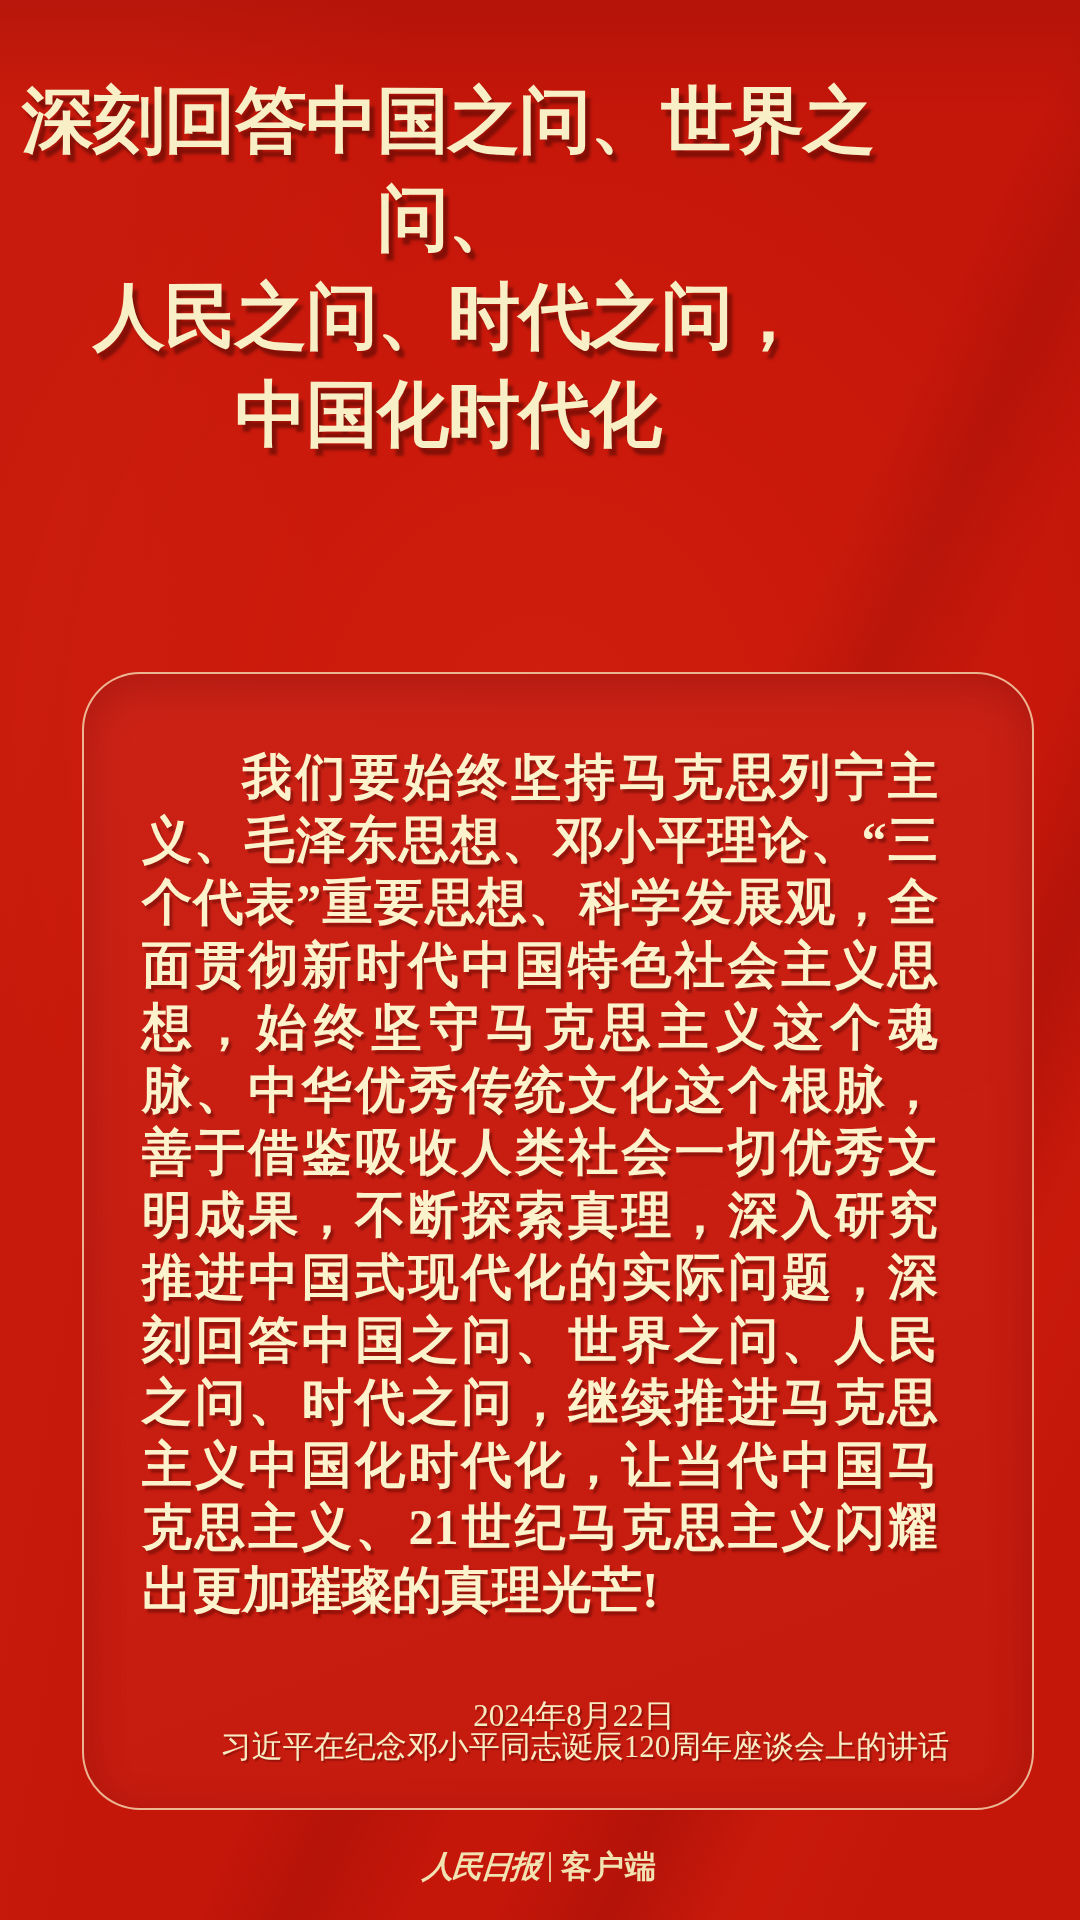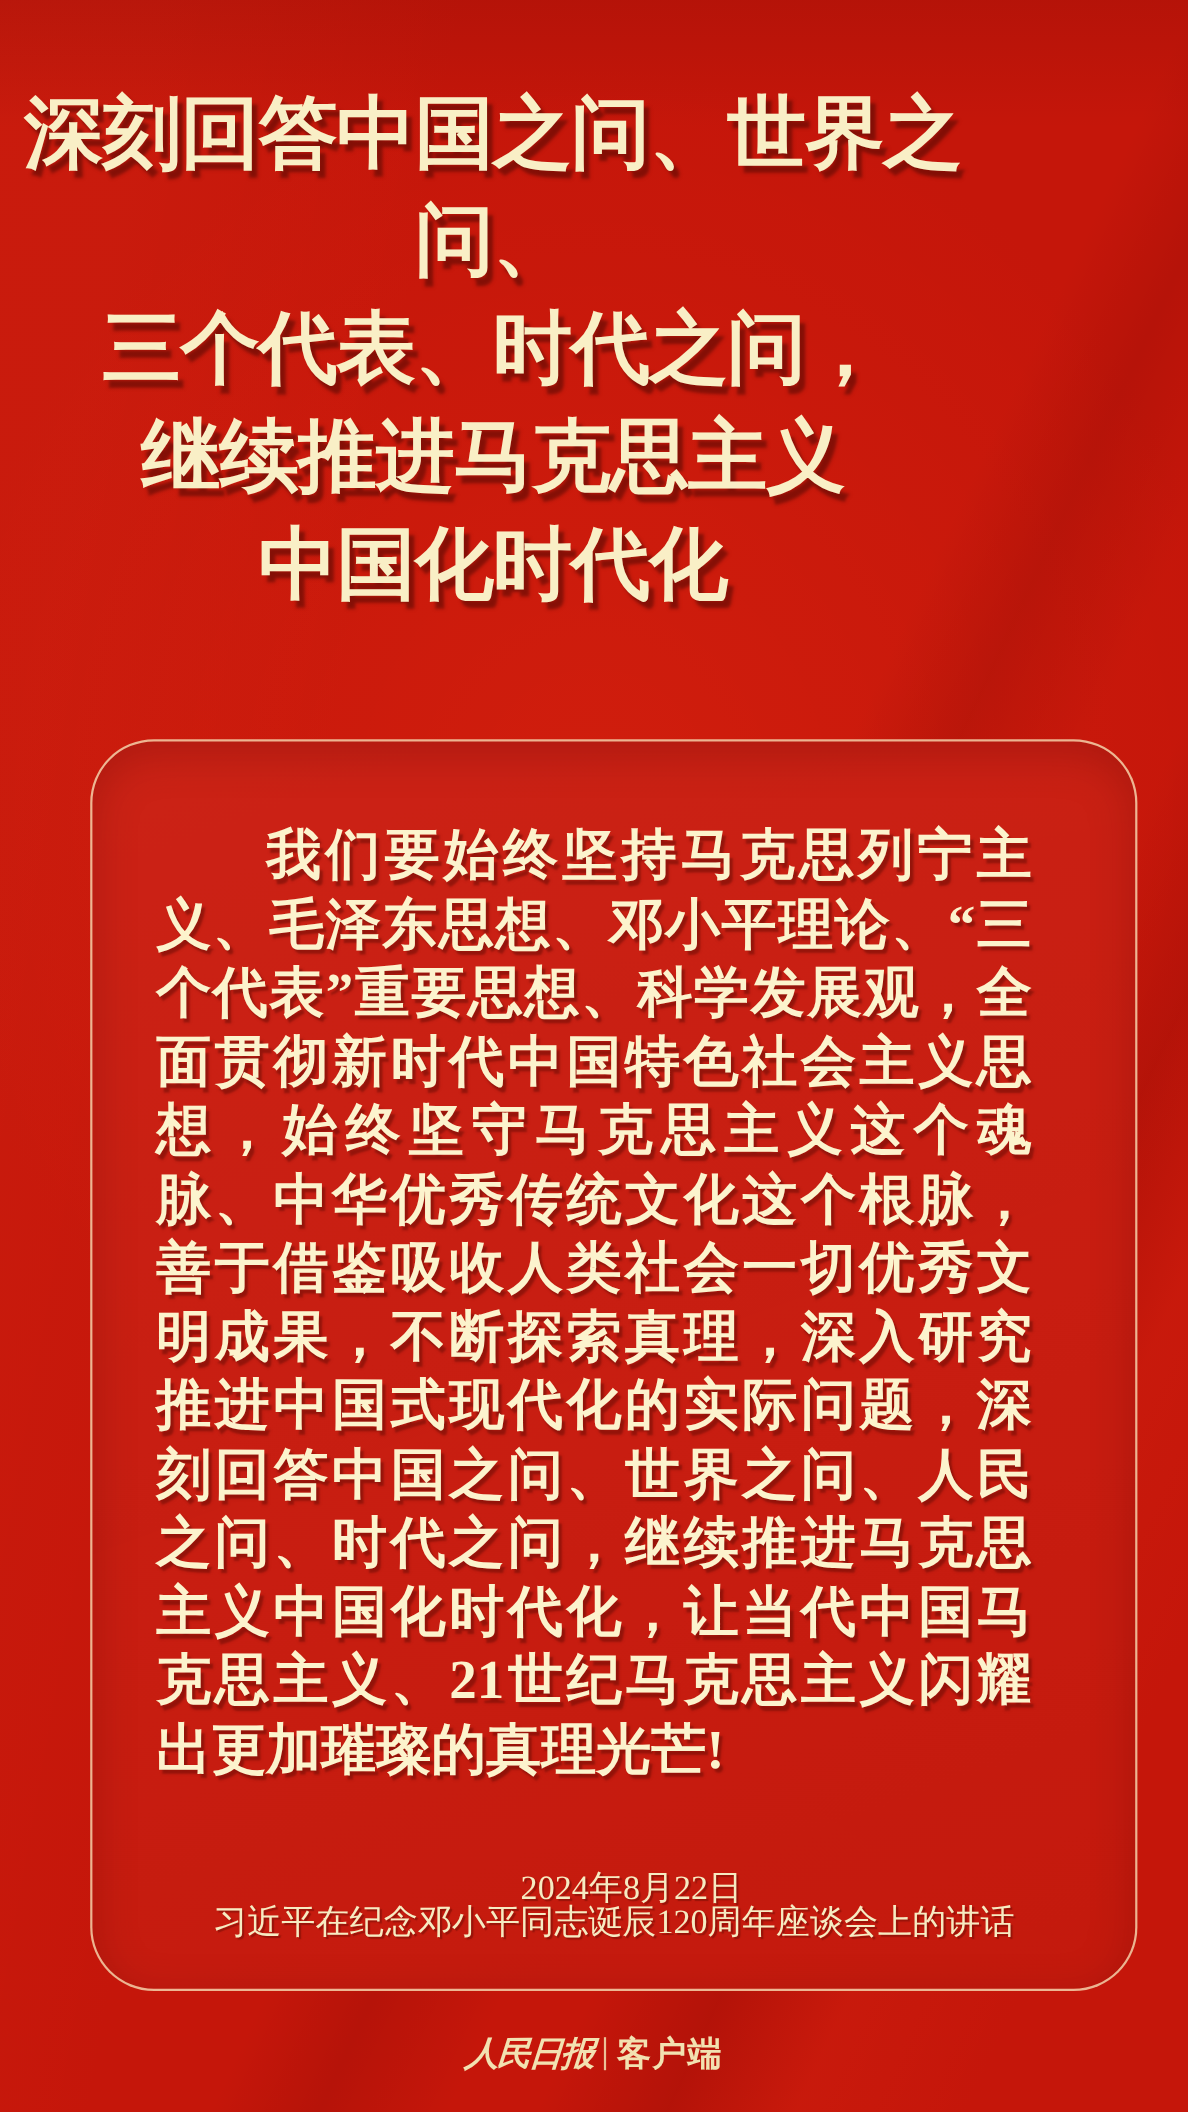--- a/index.html
+++ b/index.html
@@ -67,20 +67,21 @@
   }
   .quote-attribution{
     position:absolute;
     left:0; top:1053px; width:100%;
     margin:0;
     text-align:center;
     color:#f6ebc2;
     font-size:31px;
     line-height:40px;
     text-shadow:2px 2px 1px rgba(96,10,4,0.45);
+    padding-left:27px;
   }
   .footer{
     position:absolute;
     left:0; bottom:32px; width:1080px;
     display:flex;
     align-items:center;
     justify-content:center;
     gap:10px;
     color:#f2e1b1;
   }
@@ -103,22 +104,21 @@
     letter-spacing:1px;
   }
 </style>
 </head>
 <body>
 
 <div class="poster">
 
   <div class="title-block">
     <div>深刻回答中国之问、世界之问、</div>
-    <div>三个代表、时代之问，</div>
-    <div>继续推进马克思主义</div>
+    <div>人民之问、时代之问，</div>
     <div>中国化时代化</div>
   </div>
 
   <div class="quote-card">
     <p class="quote-body">我们要始终坚持马克思列宁主义、毛泽东思想、邓小平理论、“三个代表”重要思想、科学发展观，全面贯彻新时代中国特色社会主义思想，始终坚守马克思主义这个魂脉、中华优秀传统文化这个根脉，善于借鉴吸收人类社会一切优秀文明成果，不断探索真理，深入研究推进中国式现代化的实际问题，深刻回答中国之问、世界之问、人民之问、时代之问，继续推进马克思主义中国化时代化，让当代中国马克思主义、21世纪马克思主义闪耀出更加璀璨的真理光芒!</p>
     <p class="quote-date">2024年8月22日</p>
     <p class="quote-attribution">习近平在纪念邓小平同志诞辰120周年座谈会上的讲话</p>
   </div>
 
   <div class="footer">

